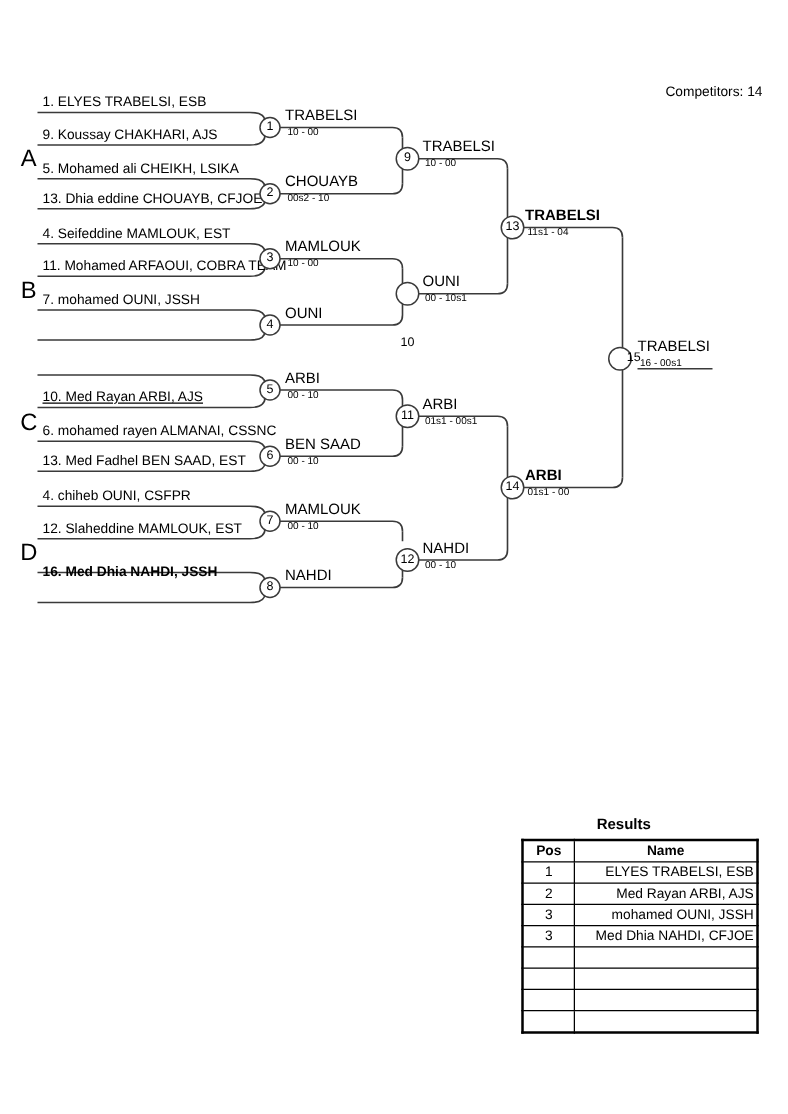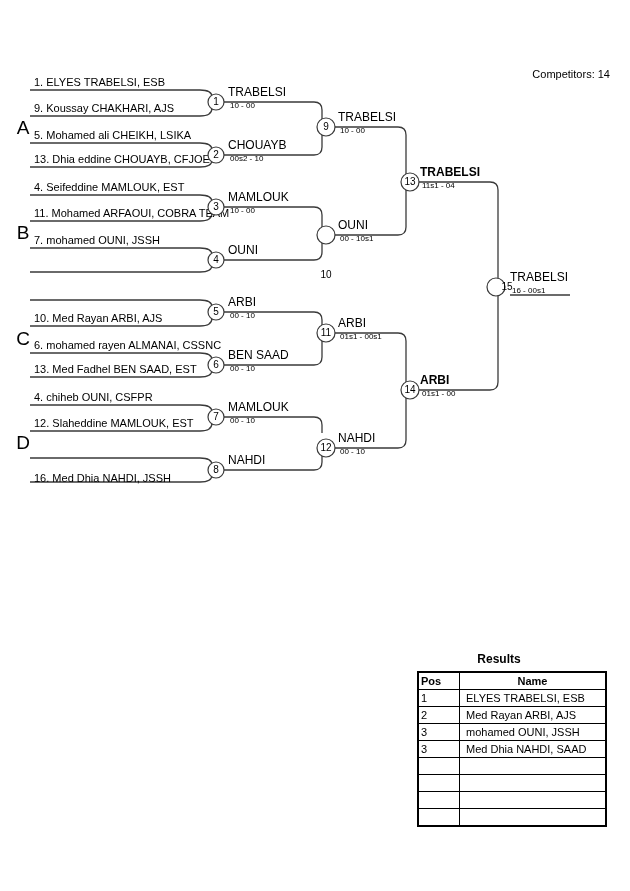--- a/index.html
+++ b/index.html
@@ -97,29 +97,29 @@
     table-layout: fixed;
   }
   #results-table th, #results-table td {
     border: 1px solid #000;
     font-size: 11px;
     height: 16px;
     padding: 0 2px;
   }
   #results-table th.pos-col, #results-table td.pos-col {
     width: 36px;
-    text-align: left;
+    text-align: center;
     font-weight: normal;
   }
   #results-table th {
     font-weight: bold;
     text-align: center;
   }
   #results-table td.name-col {
-    text-align: left;
+    text-align: right;
     padding-left: 6px;
   }
   #results-table th.pos-col { font-weight: bold; }
 </style>
 </head>
 <body>
 
 <div id="sheet">
 
   <svg id="bracket-svg" viewBox="0 0 630 891">
@@ -206,28 +206,28 @@
   <div class="abs entry-name" style="left:34px; top:76px;">1. ELYES TRABELSI, ESB</div>
   <div class="abs entry-name" style="left:34px; top:102px;">9. Koussay CHAKHARI, AJS</div>
   <div class="abs entry-name" style="left:34px; top:129px;">5. Mohamed ali CHEIKH, LSIKA</div>
   <div class="abs entry-name" style="left:34px; top:153px;">13. Dhia eddine CHOUAYB, CFJOE</div>
 
   <div class="abs entry-name" style="left:34px; top:181px;">4. Seifeddine MAMLOUK, EST</div>
   <div class="abs entry-name" style="left:34px; top:207px;">11. Mohamed ARFAOUI, COBRA TEAM</div>
   <div class="abs entry-name" style="left:34px; top:234px;">7. mohamed OUNI, JSSH</div>
   <div class="abs entry-name" style="left:34px; top:258px;"></div>
 
-  <div class="abs entry-name" style="left:34px; top:312px;">10. Med Rayan ARBI, AJS</div>
+  <div class="abs entry-name" style="left:34px; top:312px;text-decoration:underline;">10. Med Rayan ARBI, AJS</div>
   <div class="abs entry-name" style="left:34px; top:339px;">6. mohamed rayen ALMANAI, CSSNC</div>
   <div class="abs entry-name" style="left:34px; top:363px;">13. Med Fadhel BEN SAAD, EST</div>
 
   <div class="abs entry-name" style="left:34px; top:391px;">4. chiheb OUNI, CSFPR</div>
   <div class="abs entry-name" style="left:34px; top:417px;">12. Slaheddine MAMLOUK, EST</div>
   <div class="abs entry-name" style="left:34px; top:444px;"></div>
-  <div class="abs entry-name" style="left:34px; top:472px;">16. Med Dhia NAHDI, JSSH</div>
+  <div class="abs entry-name" style="left:34px; top:452px;font-weight:bold;">16. Med Dhia NAHDI, JSSH</div>
 
   <svg class="abs" style="left:0; top:0; width:630px; height:891px; pointer-events:none;" viewBox="0 0 630 891">
     <g fill="#ffffff" stroke="#3a3a3a" stroke-width="1.2">
       <circle cx="216" cy="102" r="8"></circle>
       <circle cx="216" cy="155" r="8"></circle>
       <circle cx="216" cy="207" r="8"></circle>
       <circle cx="216" cy="260" r="8"></circle>
       <circle cx="216" cy="312" r="8"></circle>
       <circle cx="216" cy="365" r="8"></circle>
       <circle cx="216" cy="417" r="8"></circle>
@@ -320,21 +320,21 @@
         <tr>
           <td class="pos-col">2</td>
           <td class="name-col">Med Rayan ARBI, AJS</td>
         </tr>
         <tr>
           <td class="pos-col">3</td>
           <td class="name-col">mohamed OUNI, JSSH</td>
         </tr>
         <tr>
           <td class="pos-col">3</td>
-          <td class="name-col">Med Dhia NAHDI, SAAD</td>
+          <td class="name-col">Med Dhia NAHDI, CFJOE</td>
         </tr>
         <tr>
           <td class="pos-col"></td>
           <td class="name-col"></td>
         </tr>
         <tr>
           <td class="pos-col"></td>
           <td class="name-col"></td>
         </tr>
         <tr>

